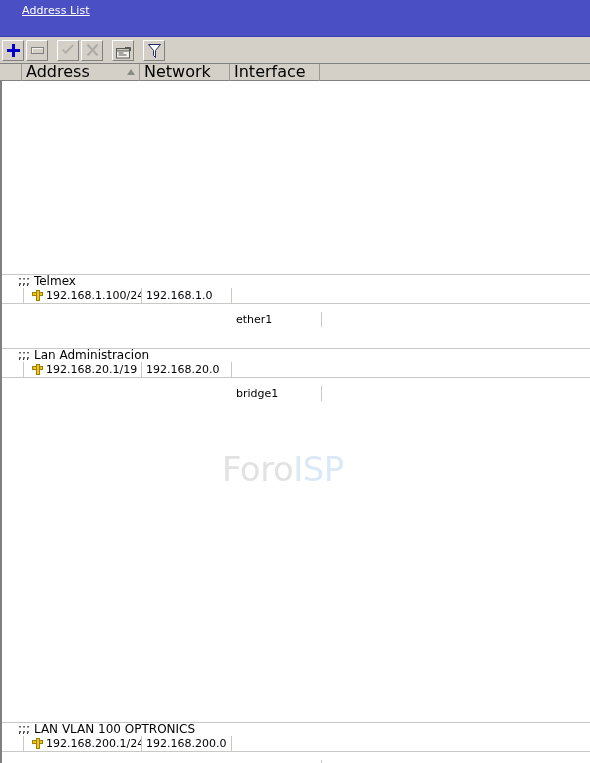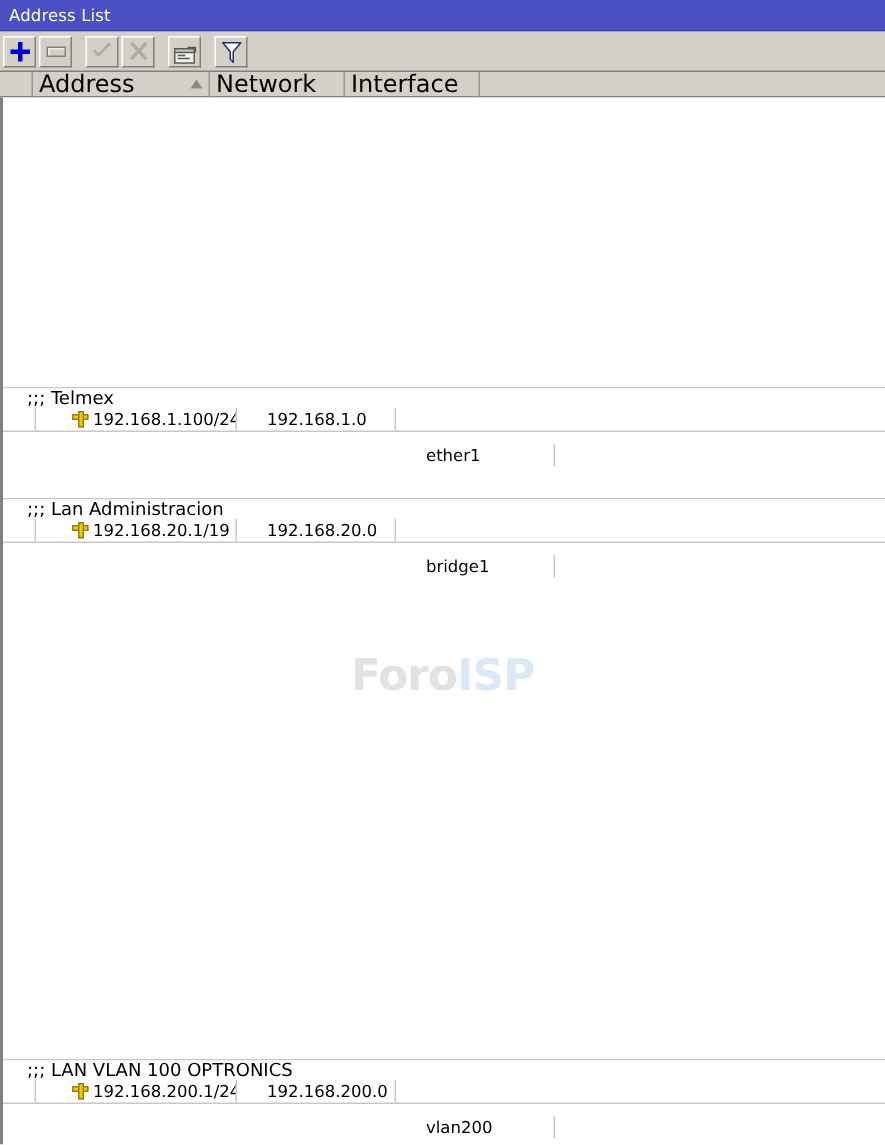--- a/index.html
+++ b/index.html
@@ -15,30 +15,31 @@
     position: relative;
     width: 590px;
     height: 763px;
     background: #ffffff;
     display: flex;
     flex-direction: column;
   }
 
   
   #titlebar {
-    height: 21px;
+    height: 37px;
     background: #4a4fc4;
     color: #ffffff;
     font-size: 11px;
     line-height: 21px;
-    padding-left: 6px;
+    padding-left: 22px;
     letter-spacing: 0.1px;
     flex: 0 0 auto;
     border-bottom: 1px solid #3a3fae;
     user-select: none;
+    text-decoration: underline;
   }
 
   
   #toolbar {
     height: 27px;
     background: #d4d0c8;
     border-bottom: 1px solid #808080;
     display: flex;
     align-items: center;
     padding-left: 2px;
@@ -154,21 +155,20 @@
   .data-row {
     height: 16px;
     display: flex;
     font-size: 11px;
     line-height: 15px;
     color: #000000;
     background: #ffffff;
     border-bottom: 1px solid #c8c8c4;
     position: relative;
     z-index: 2;
-    gap: 16px;
   }
   .cell {
     height: 15px;
     padding-left: 4px;
     border-right: 1px solid #c8c8c4;
     overflow: hidden;
     white-space: nowrap;
   }
   .cell.gutter {
     width: 22px; padding: 0;
@@ -194,24 +194,24 @@
   .addr-icon::after {
     content: ""; position: absolute;
     left: 4px; top: 0; width: 4px; height: 11px;
     background: #f2c818; border: 1px solid #9a8008;
     box-sizing: border-box;
   }
 
   
   #watermark {
     position: absolute;
-    left: 232px;
+    left: 220px;
     top: 368px;
-    font-size: 29px;
-    font-weight: bold;
+    font-size: 34px;
+    font-weight: normal;
     letter-spacing: -0.5px;
     z-index: 1;
     pointer-events: none;
     user-select: none;
     font-family: "DejaVu Sans", "Liberation Sans", sans-serif;
   }
   #watermark .wm-foro { color: #e2e2e2; }
   #watermark .wm-isp  { color: #dbe9f7; }
 
   

